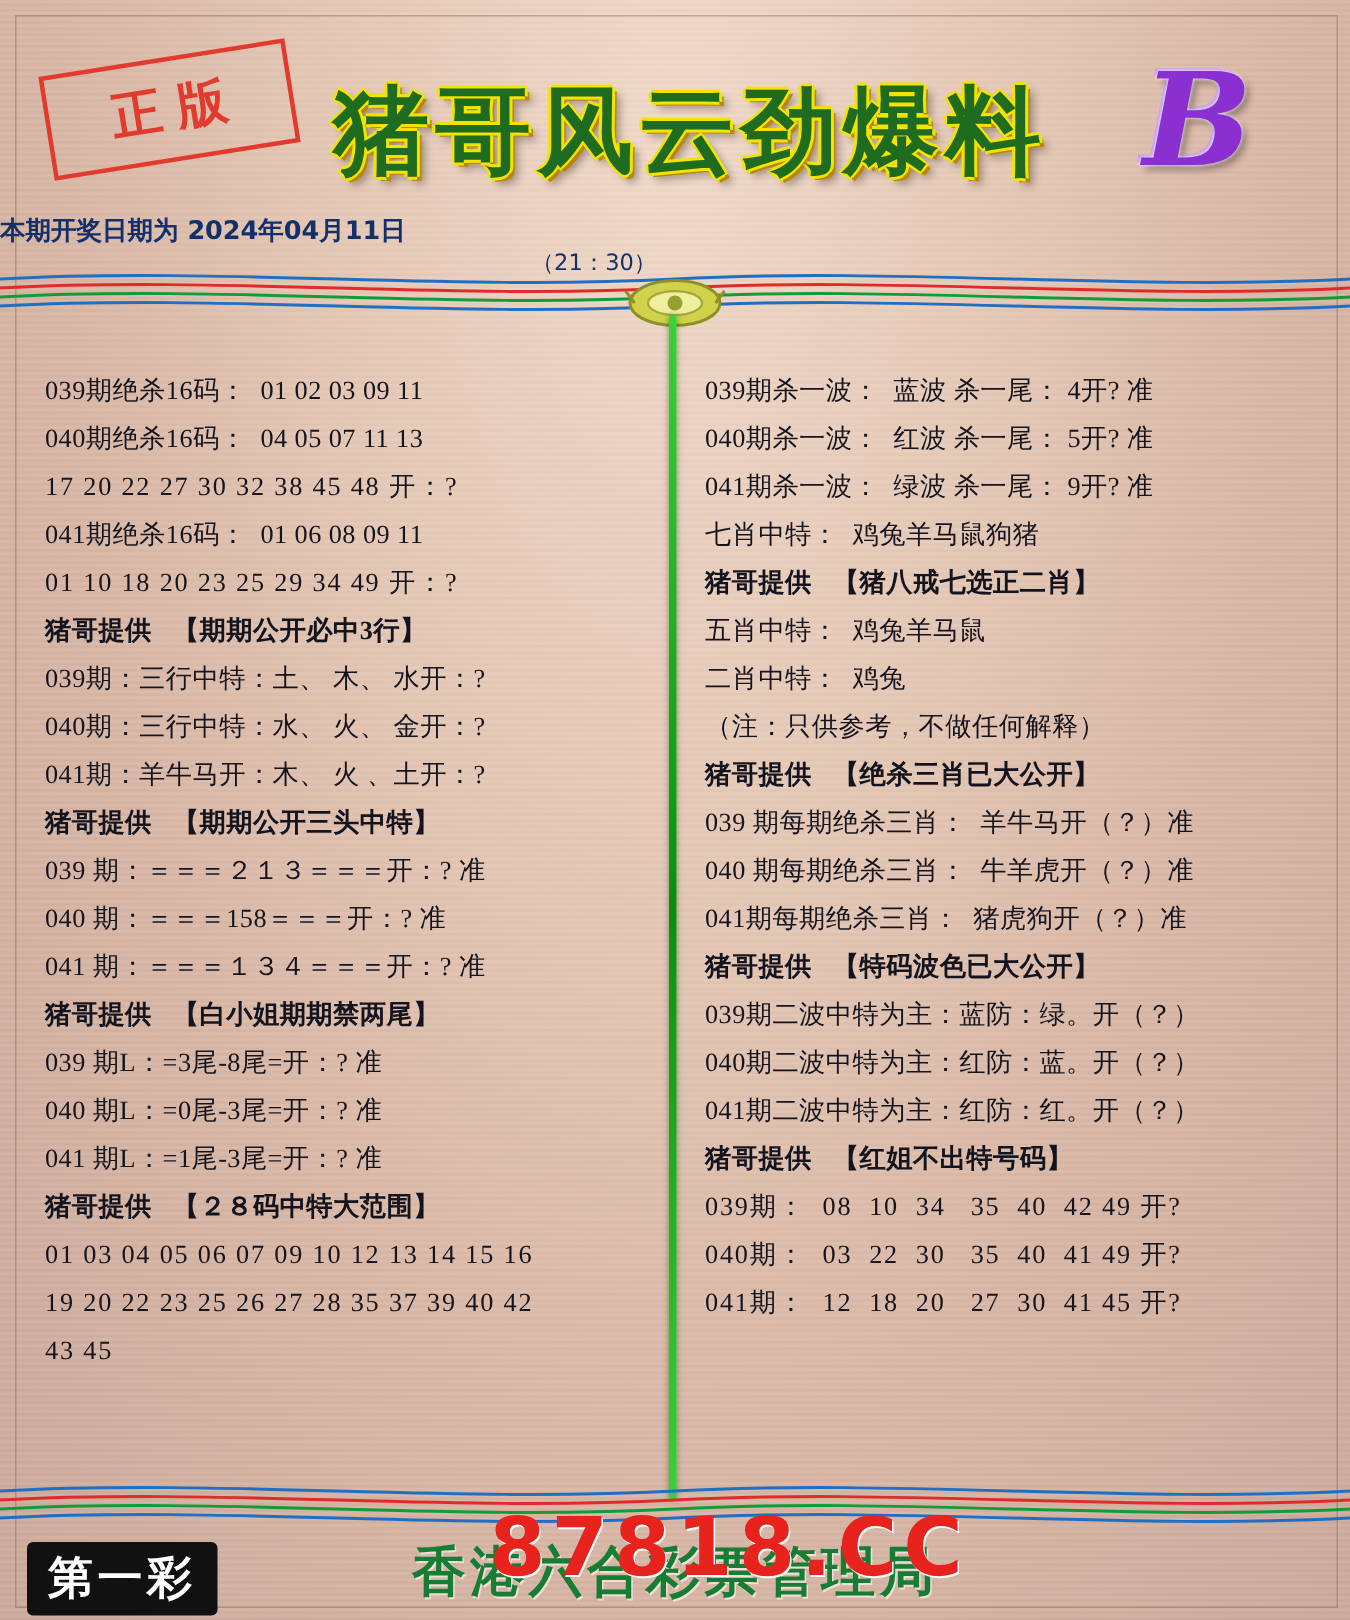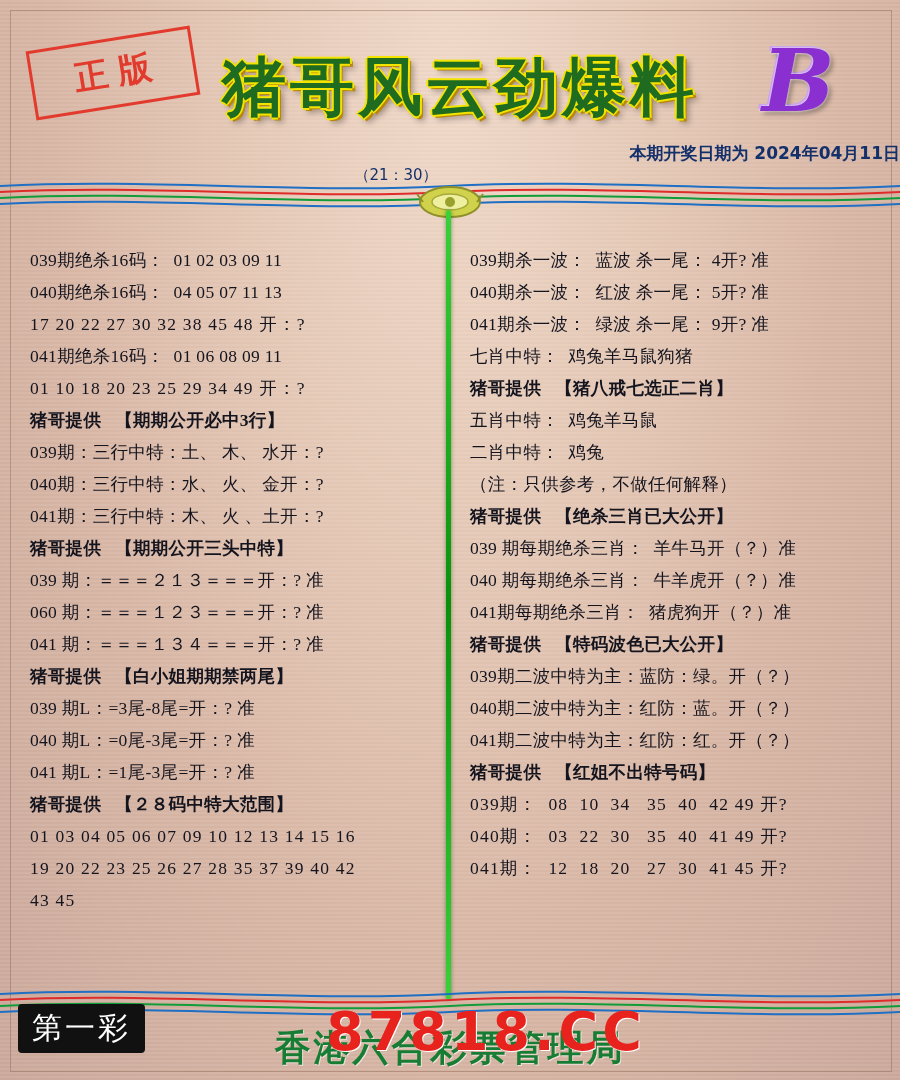--- a/index.html
+++ b/index.html
@@ -53,21 +53,21 @@
   }
   .letter-b{
     position:absolute;left:762px;top:30px;
     font-size:86px;font-weight:bold;
     font-family:"DejaVu Serif",serif;
     color:#8a2fd0;
     text-shadow:0 0 3px #fff, 3px 3px 5px rgba(0,0,0,0.35), -2px -2px 0 #c79af0;
     font-style:italic;
   }
   .draw-date{
-    position:absolute;left:0;top:142px;width:900px;text-align:right;
+    position:absolute;left:0;top:142px;width:900px;text-align:left;
     font-size:17px;font-weight:bold;color:#13306b;
     font-family:"DejaVu Sans",sans-serif;
   }
   .draw-time{
     position:absolute;left:0;top:166px;width:792px;text-align:center;
     font-size:15px;color:#13306b;
     font-family:"DejaVu Sans",sans-serif;
   }
 
   
@@ -111,22 +111,22 @@
   
   .footer-red{
     position:absolute;left:0;top:1000px;width:900px;text-align:center;
     font-size:54px;font-weight:bold;color:#e8221c;
     font-family:"DejaVu Sans",sans-serif;
     letter-spacing:4px;
     text-shadow:1px 1px 0 #fff;
     padding-left:36px;
   }
   .footer-badge{
-    position:absolute;left:18px;top:1004px;
-    background:#111;color:#fff;font-weight:normal;font-size:30px;
+    position:absolute;left:18px;top:1028px;
+    background:#111;color:#fff;font-weight:bold;font-size:30px;
     padding:4px 14px;border-radius:4px;letter-spacing:3px;
     font-family:"DejaVu Sans",sans-serif;
   }
   .footer-green{
     position:absolute;left:0;top:1024px;width:900px;text-align:center;
     font-size:36px;font-weight:bold;color:#0e7a2e;
     font-family:"DejaVu Sans",sans-serif;
     letter-spacing:3px;
     text-shadow:1px 1px 0 rgba(255,255,255,0.6);
     opacity:0.95;
@@ -166,24 +166,24 @@
 
   <div class="col col-left">
     <div class="line">039期绝杀16码：  01 02 03 09 11</div>
     <div class="line">040期绝杀16码：  04 05 07 11 13</div>
     <div class="line nums">17 20 22 27 30 32 38 45 48 开：?</div>
     <div class="line">041期绝杀16码：  01 06 08 09 11</div>
     <div class="line nums">01 10 18 20 23 25 29 34 49 开：?</div>
     <div class="line bold">猪哥提供   【期期公开必中3行】</div>
     <div class="line">039期：三行中特：土、 木、 水开：?</div>
     <div class="line">040期：三行中特：水、 火、 金开：?</div>
-    <div class="line">041期：三行中特：木、 火 、土开：?</div>
+    <div class="line">041期：羊牛马开：木、 火 、土开：?</div>
     <div class="line bold">猪哥提供   【期期公开三头中特】</div>
     <div class="line">039 期：＝＝＝２１３＝＝＝开：? 准</div>
-    <div class="line">060 期：＝＝＝１２３＝＝＝开：? 准</div>
+    <div class="line">040 期：＝＝＝158＝＝＝开：? 准</div>
     <div class="line">041 期：＝＝＝１３４＝＝＝开：? 准</div>
     <div class="line bold">猪哥提供   【白小姐期期禁两尾】</div>
     <div class="line">039 期L：=3尾-8尾=开：? 准</div>
     <div class="line">040 期L：=0尾-3尾=开：? 准</div>
     <div class="line">041 期L：=1尾-3尾=开：? 准</div>
     <div class="line bold">猪哥提供   【２８码中特大范围】</div>
     <div class="line nums">01 03 04 05 06 07 09 10 12 13 14 15 16</div>
     <div class="line nums">19 20 22 23 25 26 27 28 35 37 39 40 42</div>
     <div class="line nums">43 45</div>
   </div>

